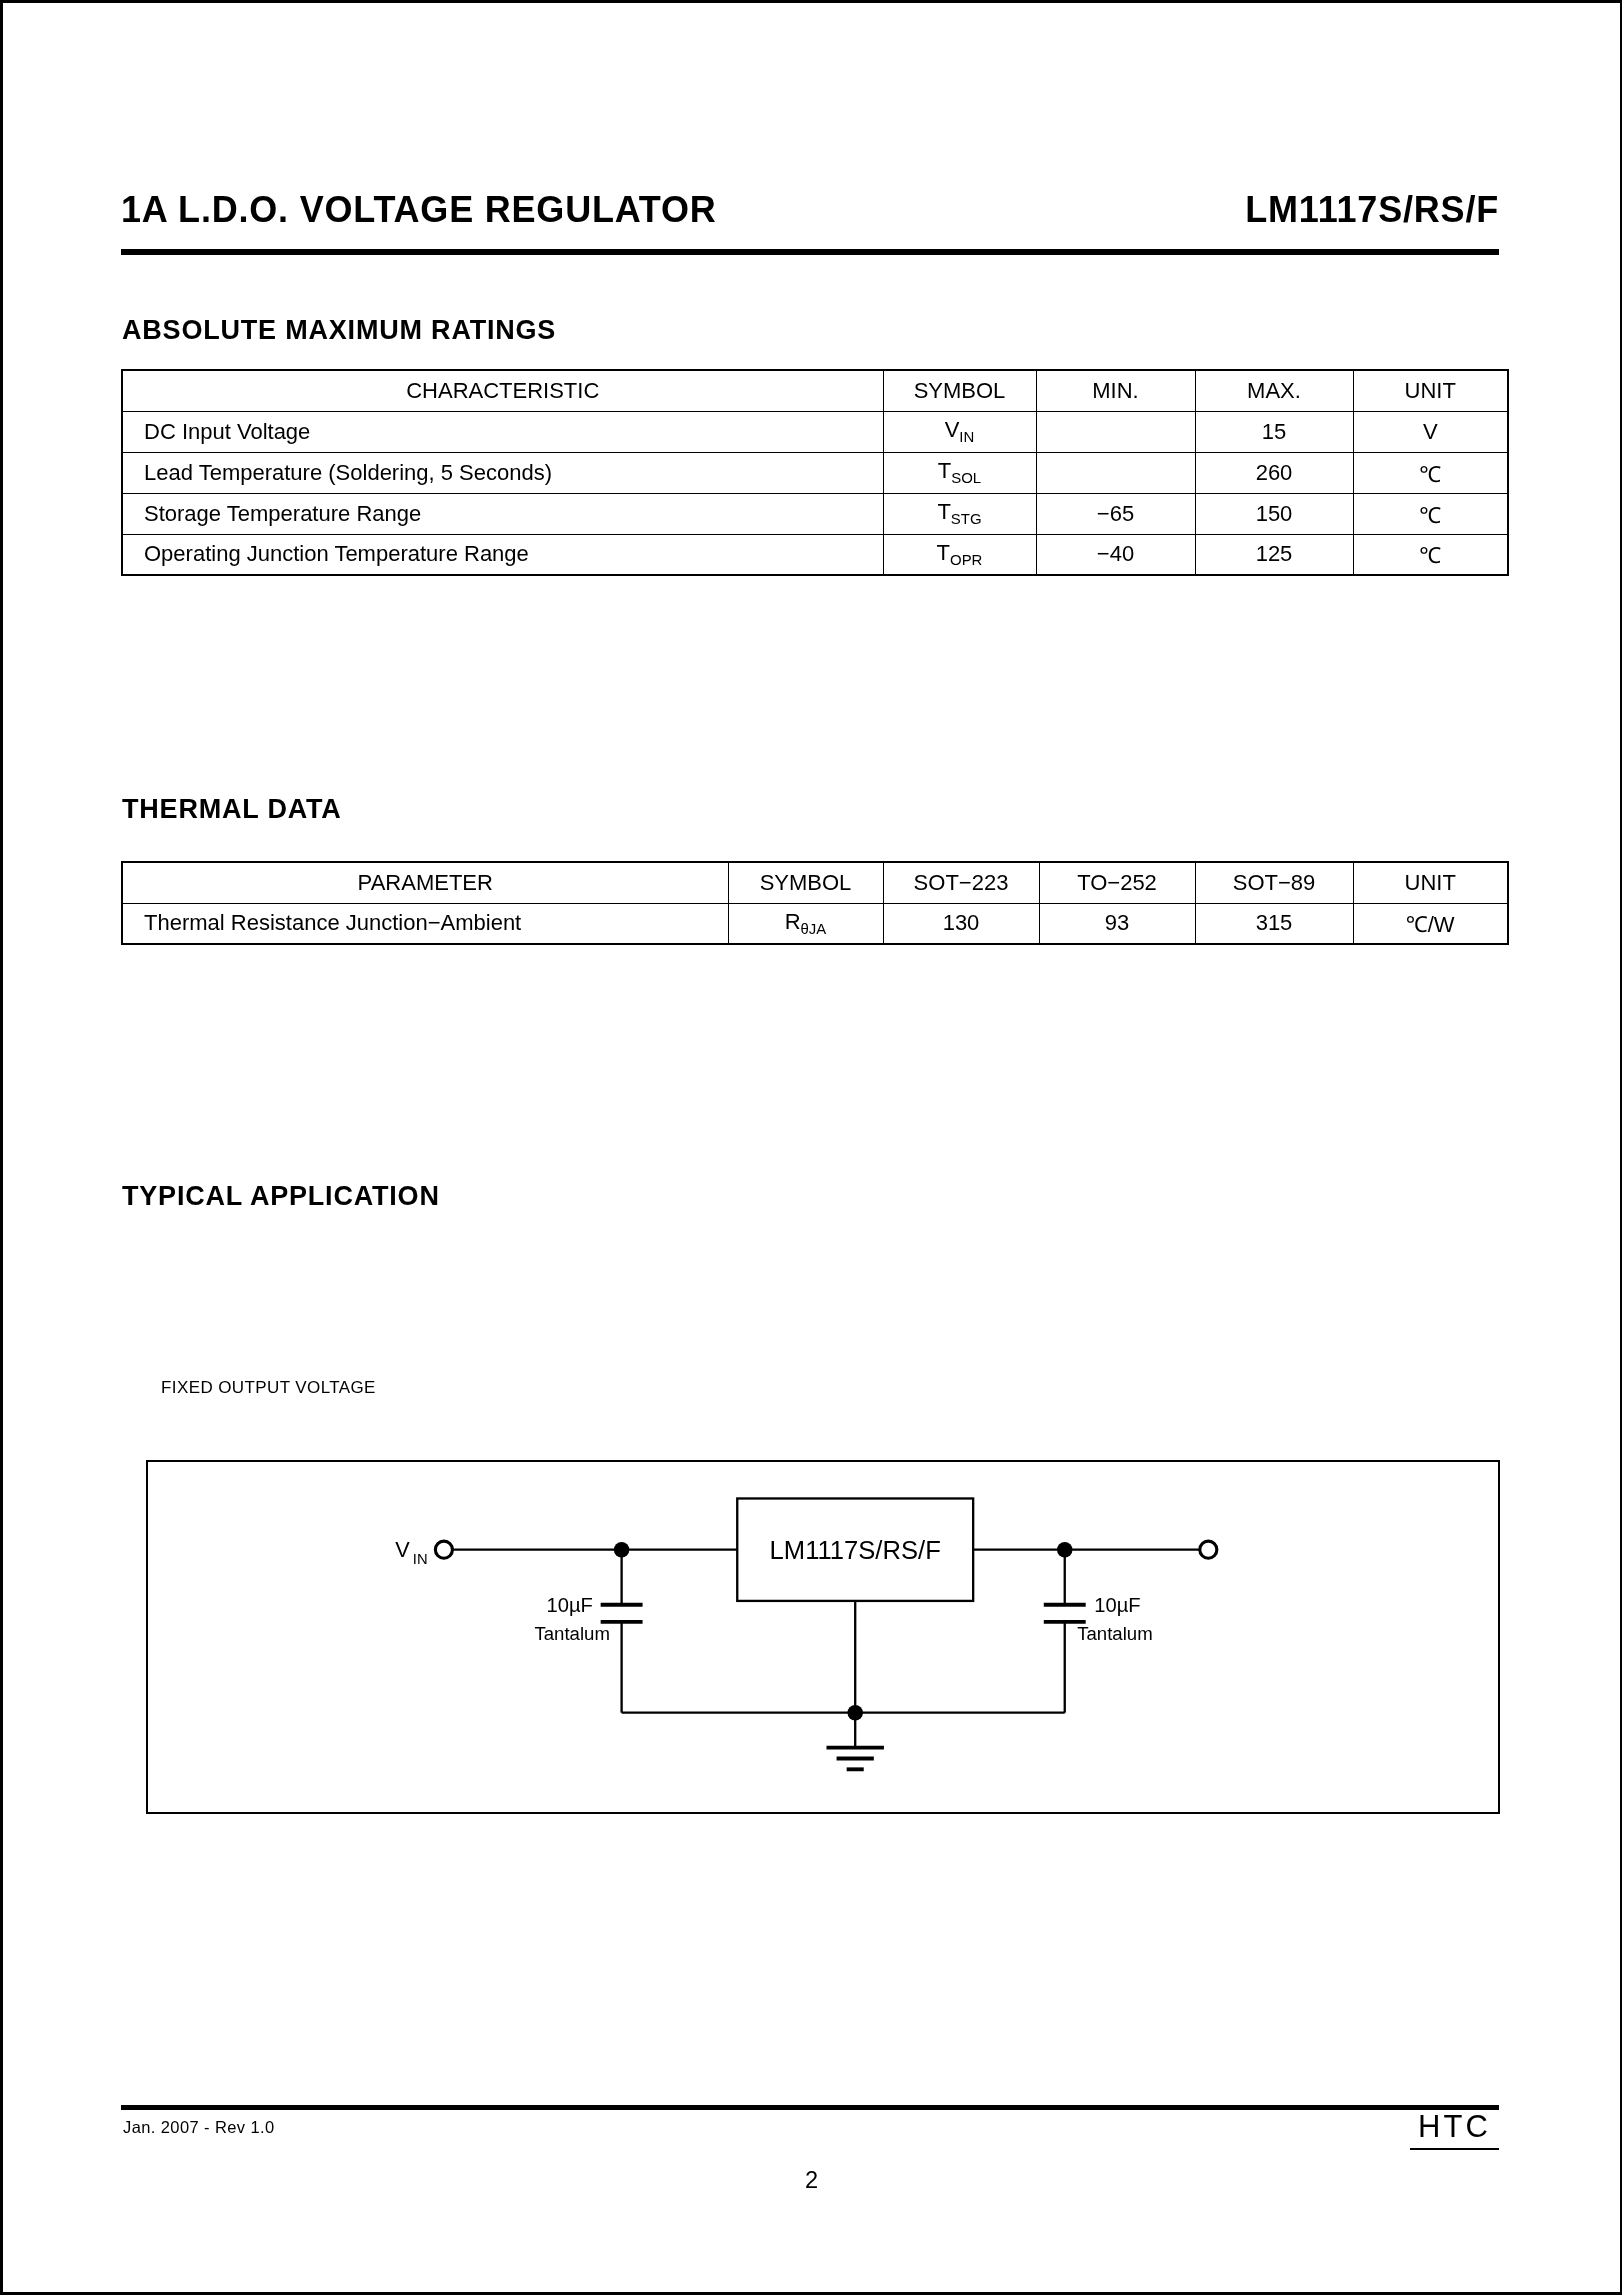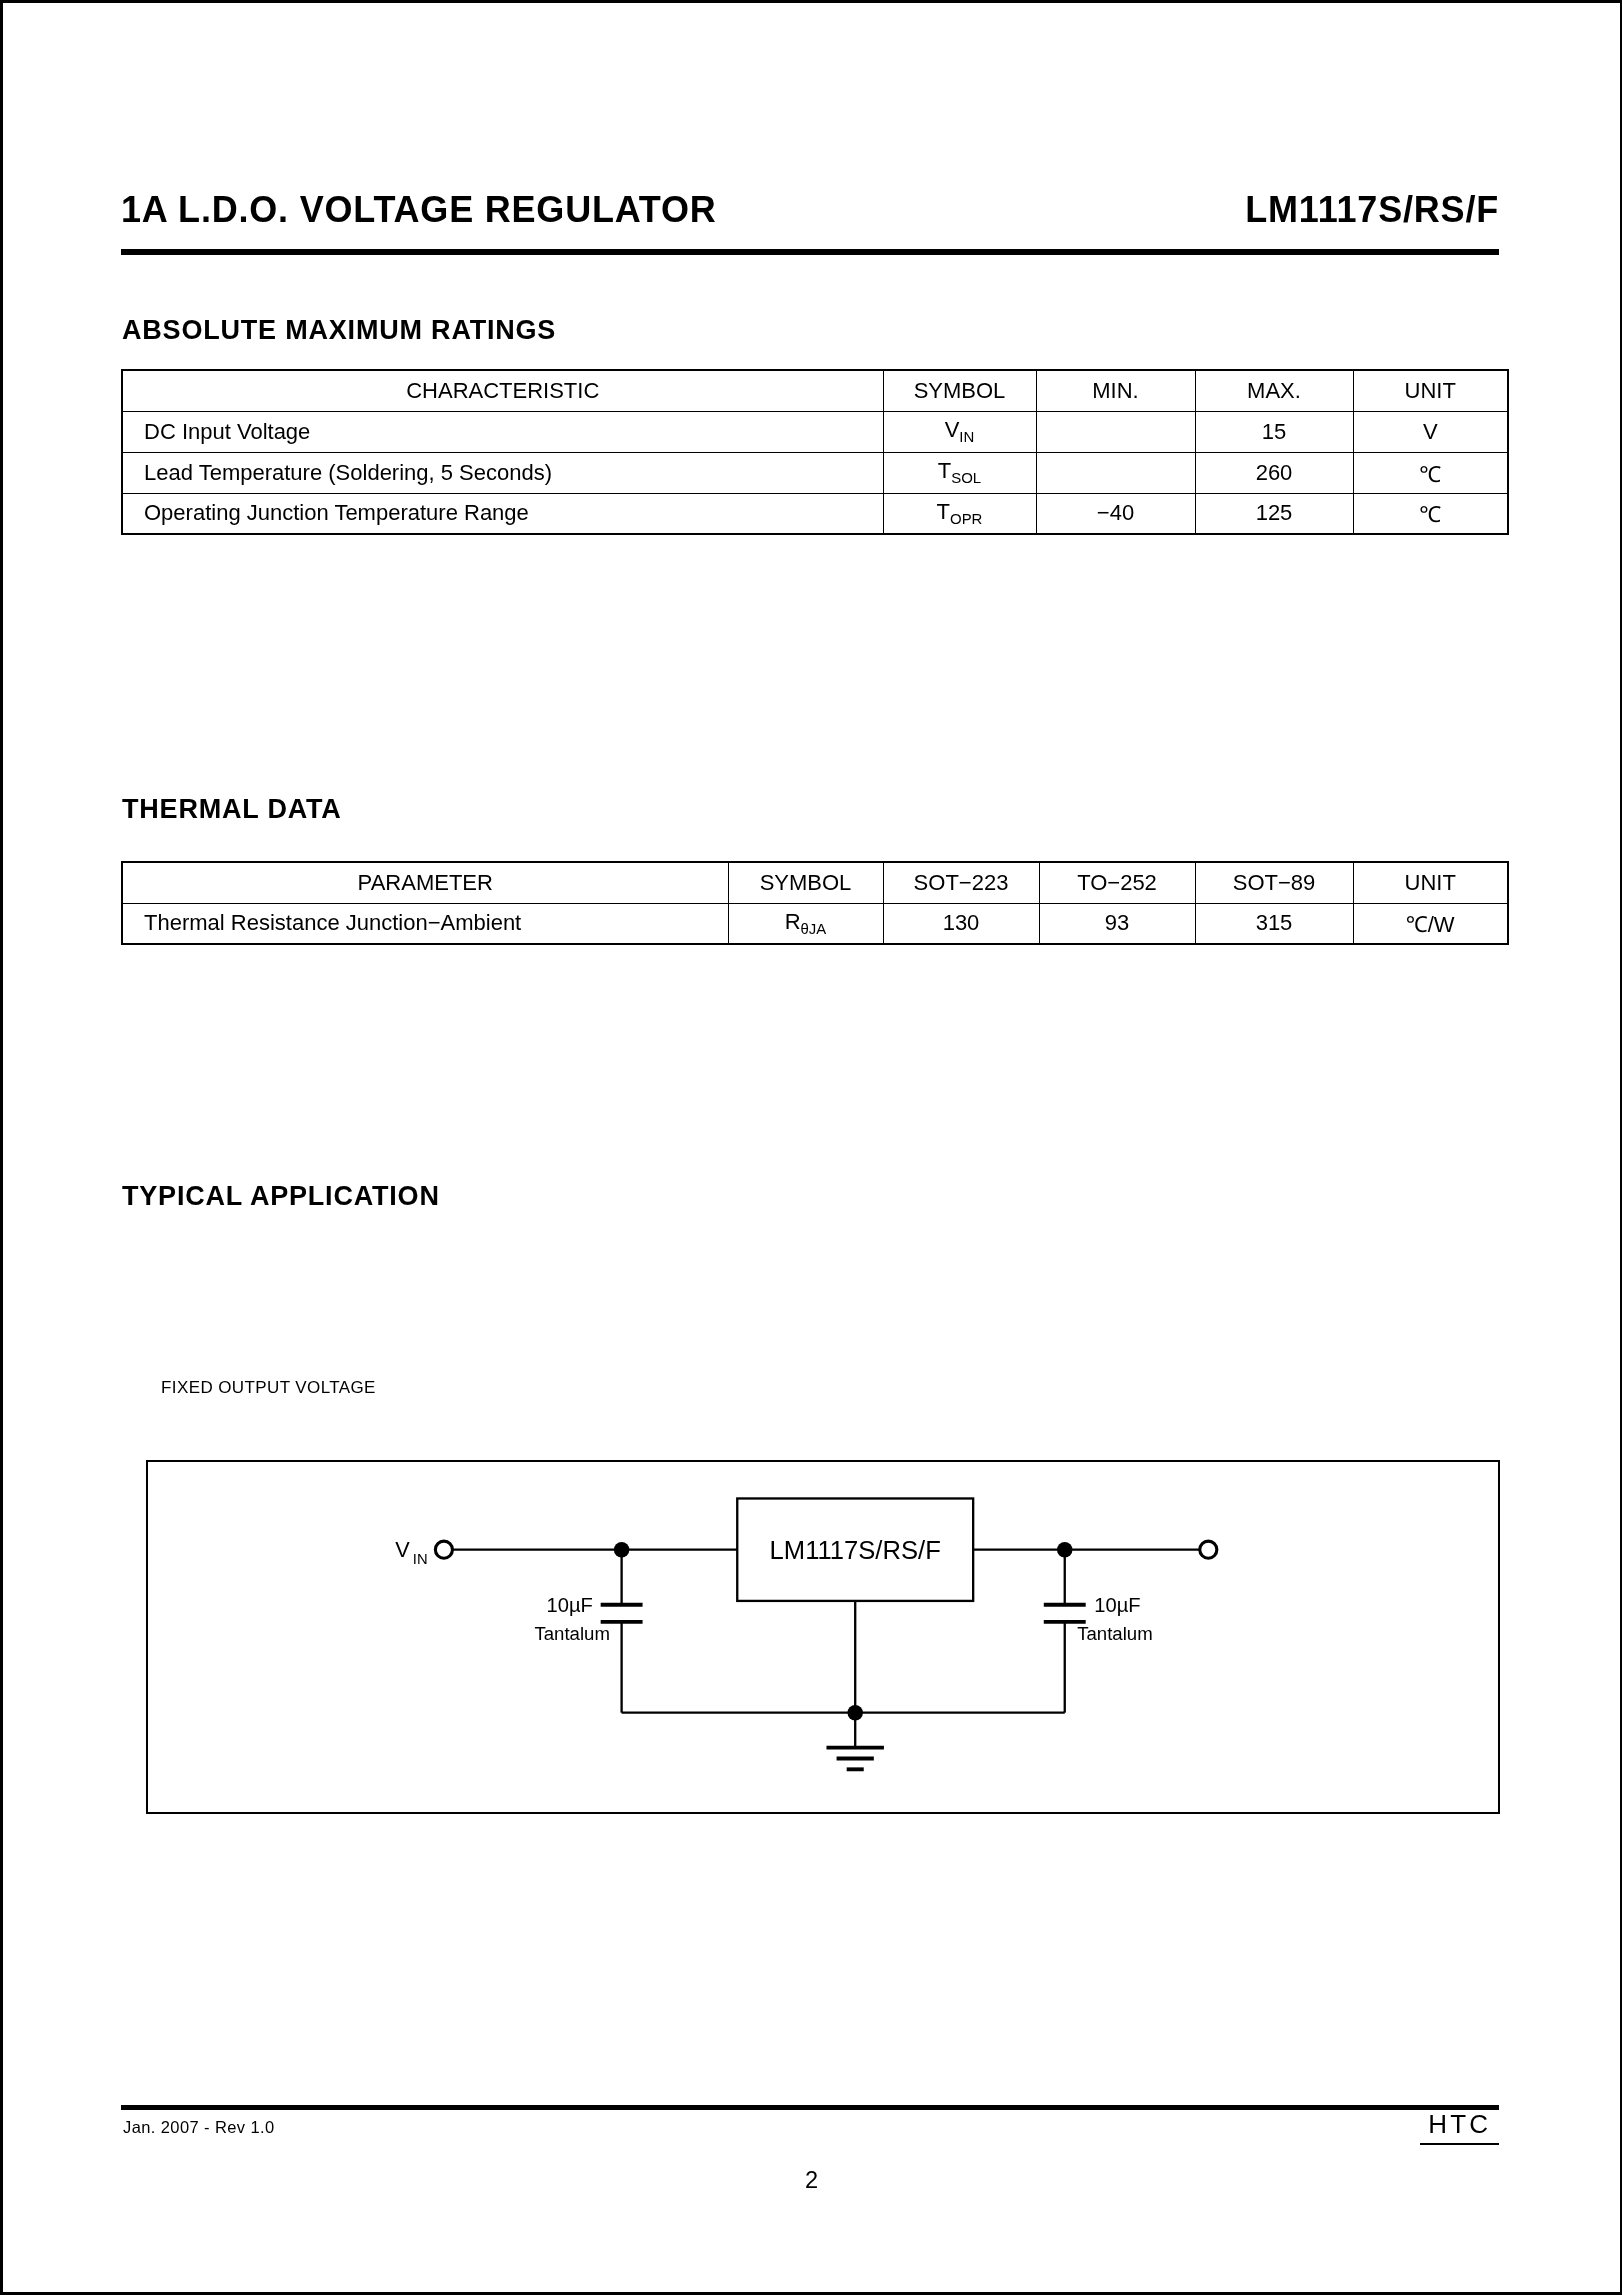--- a/index.html
+++ b/index.html
@@ -72,21 +72,21 @@
   .footer-rule {
     position:absolute; left:118px; right:121px; top:2102px;
     height:4.7px; background:#000;
   }
   .footer-left {
     position:absolute; left:120px; top:2115px;
     font-size:16.5px; letter-spacing:0.4px;
   }
   .htc-mark {
     position:absolute; right:121px; top:2106px;
-    font-size:26px; letter-spacing:3.1px;
+    font-size:31px; letter-spacing:3.1px;
     border-bottom:2.4px solid #000;
     padding:0 7.9px 3.1px 7.9px;
   }
   .page-num {
     position:absolute; left:0; right:0; top:2164px;
     text-align:center; font-size:23.6px;
   }
 </style>
 </head>
 <body>
@@ -123,20 +123,27 @@
           <td>V<sub>IN</sub></td>
           <td></td>
           <td>15</td>
           <td>V</td>
         </tr>
         <tr>
           <td class="first">Lead Temperature (Soldering, 5 Seconds)</td>
           <td>T<sub>SOL</sub></td>
           <td></td>
           <td>260</td>
+          <td>℃</td>
+        </tr>
+        <tr>
+          <td class="first">Storage Temperature Range</td>
+          <td>T<sub>STG</sub></td>
+          <td>−65</td>
+          <td>150</td>
           <td>℃</td>
         </tr>
         <tr>
           <td class="first">Operating Junction Temperature Range</td>
           <td>T<sub>OPR</sub></td>
           <td>−40</td>
           <td>125</td>
           <td>℃</td>
         </tr>
       </tbody>

